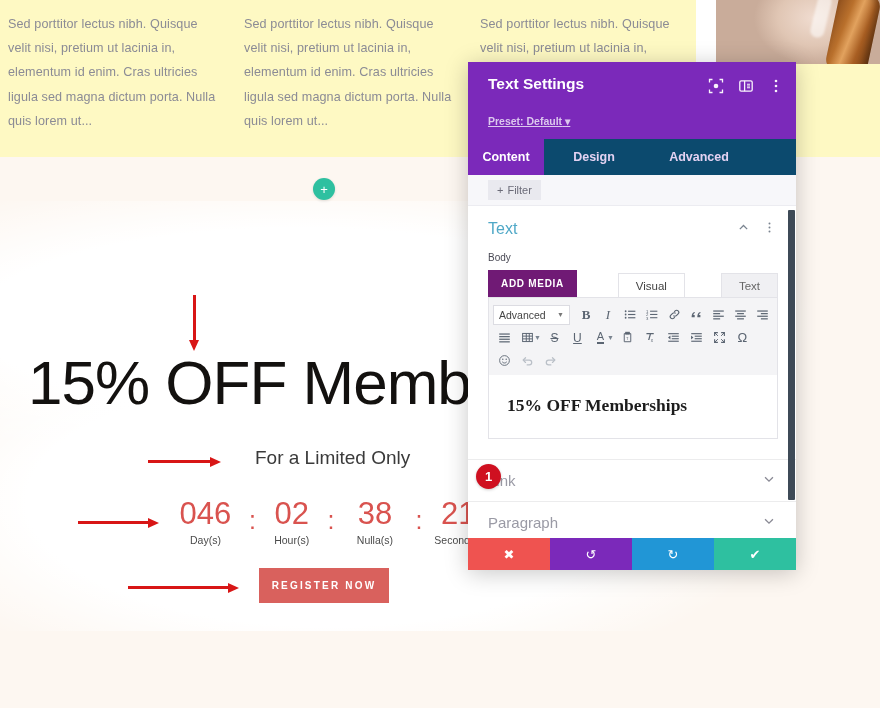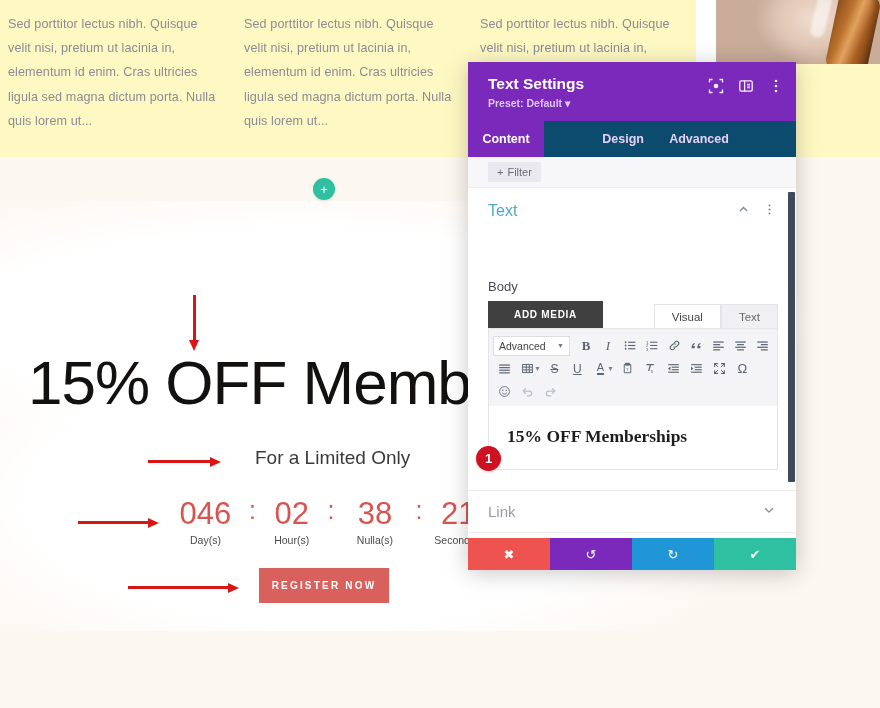--- a/index.html
+++ b/index.html
@@ -75,21 +75,21 @@
     font-size: 62px; line-height: 1; color: #13110f;
     font-weight: 400; white-space: nowrap; letter-spacing: -1px;
   }
   .subline {
     position: absolute; left: 255px; top: 447px;
     font-size: 19px; color: #3a3a3a; white-space: nowrap;
   }
 
   
   .countdown { position: absolute; left: 168px; top: 496px; width: 320px; }
-  .cd-row { display: flex; align-items: flex-start; }
+  .cd-row { display: flex; align-items: center; }
   .cd-unit { text-align: center; }
   .cd-num {
     font-size: 31px; color: #d9534f; line-height: 1.15;
     font-family: "Liberation Sans", sans-serif; font-weight: 400;
   }
   .cd-lbl { font-size: 10.5px; color: #4b4b4b; margin-top: 2px; }
   .cd-sep { font-size: 25px; color: #d9534f; padding: 0 6px; }
   .u-day { width: 78px; } .u-hour { width: 62px; }
   .u-min { width: 72px; } .u-sec { width: 62px; }
 
@@ -125,34 +125,34 @@
     position: absolute; left: 468px; top: 62px;
     width: 328px; height: 508px;
     background: #fff; box-shadow: 0 3px 22px rgba(0,0,0,.22);
     overflow: hidden; display: flex; flex-direction: column;
   }
   .panel-head {
     background: #7b29ba; padding: 13px 16px 12px 20px;
     display: flex; align-items: flex-start; position: relative;
   }
   .panel-title { font-size: 15.5px; color: #fff; font-weight: 700; }
-  .panel-preset { font-size: 10.5px; color: #dcc8ee; margin-top: 4px; font-weight: 700; }
+  .panel-preset { font-size: 10.5px; color: #dcc8ee; margin-top: 22px; font-weight: 700; text-decoration: underline; }
   .head-icons {
     position: absolute; right: 12px; top: 16px; display: flex;
     align-items: center; gap: 14px;
   }
   .hicon { width: 16px; height: 16px; color: #fff; opacity: .95; display:block; }
 
   .tabs { display: flex; background: #0c4a6e; }
   .tab {
     padding: 11px 0; font-size: 12.5px; color: #e3d2f2; font-weight: 700;
     text-align: center; cursor: default;
   }
   .tab.t1 { width: 76px; }
-  .tab.t2 { width: 100px; text-align: right; }
+  .tab.t2 { width: 100px; }
   .tab.t3 { width: 110px; }
   .tab.active { background: #7b29ba; color: #fff; }
 
   .search-bar {
     display: flex; align-items: center; justify-content: space-between;
     background: #f7f7fa; border-bottom: 1px solid #ececf1;
     padding: 8px 10px 8px 20px; height: 31px;
   }
   .search-input {
     border: none; background: transparent; font-size: 11.5px;
@@ -167,32 +167,32 @@
 
   .panel-body { flex: 1; overflow: hidden; position: relative; background: #fff; }
 
   .section-head {
     display: flex; align-items: center; padding: 14px 20px 8px 20px;
     position: relative;
   }
   .section-title { font-size: 16px; color: #4fa8c7; }
   .sec-actions { margin-left: auto; display: flex; align-items: center; gap: 13px; }
 
-  .field-label { font-size: 13px; color: #4a4a55; padding: 6px 20px 0 20px; margin-top: 45px; }
+  .field-label { font-size: 10px; color: #4a4a55; padding: 6px 20px 0 20px; }
 
   .media-row {
     display: flex; align-items: flex-end; justify-content: space-between;
     padding: 7px 18px 0 20px;
   }
   .add-media {
-    background: #404040; color: #fff; font-size: 10px; font-weight: 700;
-    letter-spacing: .7px; padding: 8px 26px; border: none;
+    background: #701a75; color: #fff; font-size: 10px; font-weight: 700;
+    letter-spacing: .7px; padding: 8px 13px; border: none;
     font-family: "Liberation Sans", sans-serif;
   }
-  .vt-tabs { display: flex; align-items: flex-end; }
+  .vt-tabs { display: flex; align-items: flex-end; gap: 36px; }
   .vt {
     font-size: 11.5px; color: #444; padding: 6px 17px 5px 17px;
     background: #fff; border: 1px solid #e3e3e8; border-bottom: none;
   }
   .vt.inactive { background: #f0f0f3; color: #666; }
 
   .editor-wrap { margin: 0 18px 0 20px; border: 1px solid #e3e3e8; }
   .toolbar { background: #f4f4f6; padding: 5px 4px 3px 4px; }
   .tb-row { display: flex; align-items: center; gap: 0; height: 23px; }
   .tb-btn {
@@ -574,21 +574,21 @@
       <div class="accordion">
         <div class="acc-row">
           <span class="acc-label">Link</span>
           <span class="chev">
             <svg width="14" height="14" viewBox="0 0 16 16" fill="none" stroke="#8a8a95" stroke-width="1.5">
               <path d="M3.5 6L8 10.5 12.5 6"></path>
             </svg>
           </span>
         </div>
         <div class="acc-row">
-          <span class="acc-label">Memberships</span>
+          <span class="acc-label">Paragraph</span>
           <span class="chev">
             <svg width="14" height="14" viewBox="0 0 16 16" fill="none" stroke="#8a8a95" stroke-width="1.5">
               <path d="M3.5 6L8 10.5 12.5 6"></path>
             </svg>
           </span>
         </div>
         <div class="acc-row">
           
           
         </div>

